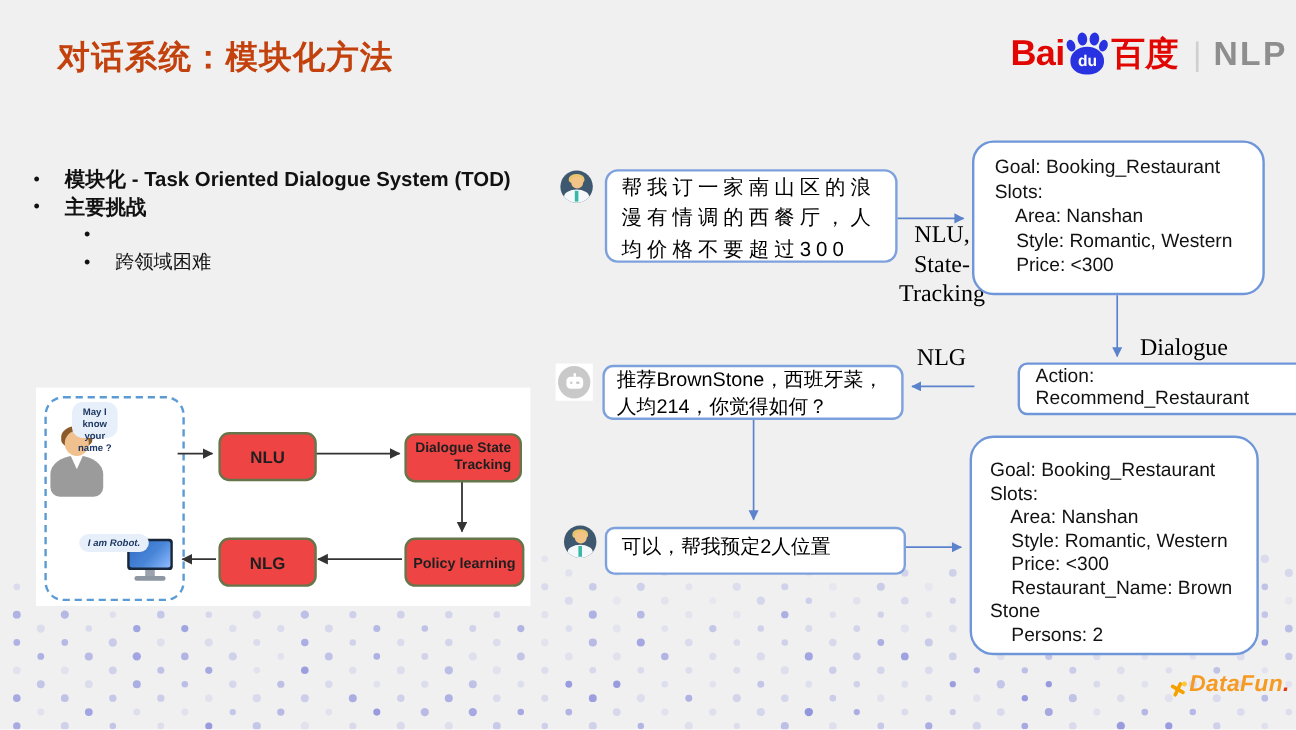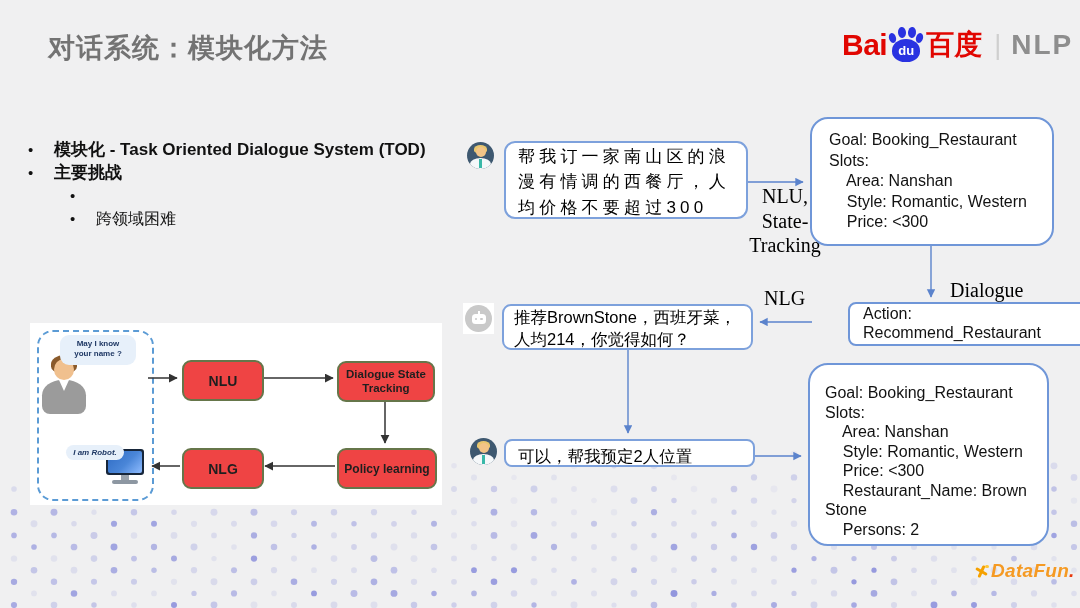--- a/index.html
+++ b/index.html
@@ -1,20 +1,20 @@
 <!DOCTYPE html>
 <html><head>
 <meta charset="utf-8">
 <style>
   html,body{margin:0;padding:0;}
   .slide{position:relative;width:1080px;height:608px;background:#f0f0f1;overflow:hidden;
          font-family:"Liberation Sans",sans-serif;}
 
   
-  .title{position:absolute;left:48px;top:30px;font-size:27px;font-weight:bold;color:#737373;letter-spacing:1px;z-index:3;}
+  .title{position:absolute;left:48px;top:30px;font-size:27px;font-weight:bold;color:#c2410c;letter-spacing:1px;z-index:3;}
   .brand{position:absolute;left:842px;top:26px;display:flex;align-items:center;z-index:3;}
   .brand-bai{color:#E10601;font-size:30px;font-weight:bold;letter-spacing:-0.5px;}
   .paw{position:relative;width:36px;height:38px;margin:0 0 0 1px;}
   .toe{position:absolute;background:#2932E1;border-radius:50%;}
   .toe1{left:1px;top:7px;width:7px;height:10px;transform:rotate(-18deg);}
   .toe2{left:10px;top:1px;width:8px;height:11px;transform:rotate(-6deg);}
   .toe3{left:20px;top:1px;width:8px;height:11px;transform:rotate(6deg);}
   .toe4{left:28px;top:7px;width:7px;height:10px;transform:rotate(18deg);}
   .palm{position:absolute;left:4px;top:13px;width:28px;height:23px;background:#2932E1;
         border-radius:50% 50% 46% 46%;color:#fff;font-size:13px;font-weight:bold;
@@ -30,39 +30,39 @@
   .btext-main{font-size:17px;font-weight:bold;line-height:23px;}
   .sub{padding-left:42px;}
   .btext-sub{font-size:16px;line-height:24px;font-weight:normal;}
 
   
   .panel{position:absolute;left:30px;top:323px;width:412px;height:182px;background:#ffffff;z-index:2;}
   .dashed-zone{position:absolute;left:7px;top:7px;width:113px;height:167px;
                border:2px dashed #5B9BD5;border-radius:16px;}
   .pbubble{position:absolute;background:#E7F0FA;border-radius:9px;color:#1F3864;
            font-size:8px;font-weight:bold;text-align:center;white-space:pre-line;z-index:2;}
-  .pb1{left:30px;top:12px;width:76px;height:26px;line-height:10px;padding-top:4px;}
+  .pb1{left:30px;top:12px;width:38px;height:26px;line-height:10px;padding-top:4px;}
   .pb2{left:36px;top:122px;width:58px;height:15px;line-height:15px;font-style:italic;}
   .person{position:absolute;left:12px;top:32px;width:46px;height:60px;}
   .p-hair{position:absolute;left:9px;top:0;width:26px;height:18px;background:#8A5A2B;border-radius:55% 55% 40% 40%;}
   .p-face{position:absolute;left:12px;top:4px;width:20px;height:21px;background:#F0C08E;border-radius:50%;}
   .p-body{position:absolute;left:0;top:25px;width:44px;height:34px;background:#9B9B9B;border-radius:45% 45% 8px 8px;}
   .p-collar{position:absolute;left:17px;top:25px;width:10px;height:11px;background:#fff;
             clip-path:polygon(0 0,100% 0,50% 100%);}
   .computer{position:absolute;left:72px;top:126px;width:46px;height:38px;}
   .monitor{position:absolute;left:4px;top:0;width:38px;height:26px;background:#17263A;border-radius:3px;}
   .screen{position:absolute;left:2px;top:2px;width:34px;height:22px;border-radius:2px;
           background:linear-gradient(135deg,#2E6BC4 0%,#4A86D8 55%,#8FBCFF 100%);}
   .stand{position:absolute;left:19px;top:26px;width:8px;height:6px;background:#9aa3ad;}
   .base{position:absolute;left:10px;top:31px;width:26px;height:4px;background:#8d97a2;border-radius:2px;}
   .gbox{position:absolute;background:#ef4444;border:2px solid #66764A;border-radius:9px;color:#1f1f1f;
         font-weight:bold;text-align:center;display:flex;align-items:center;justify-content:center;
         white-space:pre-line;z-index:2;}
   .g-nlu{left:152px;top:37px;width:78px;height:37px;font-size:14px;}
-  .g-dst{left:307px;top:38px;width:94px;height:37px;font-size:11.5px;line-height:13.5px;}
+  .g-dst{left:307px;top:38px;width:94px;height:37px;font-size:11.5px;line-height:13.5px;text-align:right;}
   .g-nlg{left:152px;top:125px;width:78px;height:37px;font-size:14px;}
   .g-policy{left:307px;top:125px;width:96px;height:37px;font-size:12px;}
   .panel-svg{position:absolute;left:0;top:0;z-index:1;}
 
   
   .flow-svg{position:absolute;left:0;top:0;z-index:2;}
   .avatar{position:absolute;width:27px;height:27px;border-radius:50%;background:#3E5870;overflow:hidden;z-index:3;}
   .av-hair{position:absolute;left:7px;top:3px;width:13px;height:8px;background:#E8C66E;border-radius:50% 50% 35% 35%;}
   .av-face{position:absolute;left:8.5px;top:5px;width:10px;height:10px;background:#F2C487;border-radius:50%;}
   .av-body{position:absolute;left:3px;top:16px;width:21px;height:12px;background:#F5F8FA;border-radius:50% 50% 0 0;}
@@ -72,37 +72,37 @@
   .bot-head{position:absolute;left:6.5px;top:9px;width:14px;height:10px;background:#fff;border-radius:3.5px;}
   .bot-eye{position:absolute;top:3.5px;width:2.6px;height:2.6px;background:#C9C9C9;border-radius:50%;}
   .bot-eye.l{left:3px;} .bot-eye.r{right:3px;}
   .bot-ant{position:absolute;left:12.5px;top:5.5px;width:2px;height:3px;background:#fff;}
 
   .cbubble{position:absolute;background:#fff;border:2px solid #7DA1DC;color:#000;z-index:3;box-sizing:border-box;}
   .cb1{left:504px;top:141px;width:244px;height:78px;border-radius:11px;font-size:17px;
        letter-spacing:4.2px;line-height:25.4px;padding:1px 0 0 12px;white-space:pre-line;}
   .cb2{left:502px;top:304px;width:251px;height:46px;border-radius:9px;font-size:16.5px;
        line-height:21.5px;padding:1px 0 0 10px;white-space:pre-line;}
-  .cb3{left:504px;top:439px;width:251px;height:28px;border-radius:8px;font-size:16.5px;
+  .cb3{left:504px;top:439px;width:251px;height:40px;border-radius:8px;font-size:16.5px;
        line-height:31px;padding:0 0 0 12px;}
 
   .sbox{position:absolute;background:#fff;border:2px solid #6F96D8;color:#121212;font-size:16px;
         white-space:pre;z-index:3;box-sizing:border-box;}
   .sb1{left:810px;top:117px;width:244px;height:129px;border-radius:18px;line-height:20.5px;padding:11px 0 0 17px;}
   .sb-act{left:812px;top:302px;width:248px;height:44px;border-radius:8px;line-height:18.5px;padding:1px 0 0 13px;margin-left:36px;}
   .sb2{left:808px;top:363px;width:241px;height:183px;border-radius:20px;line-height:19.5px;padding:18px 0 0 15px;}
 
   .serif-label{position:absolute;font-family:"Liberation Serif",serif;color:#000;white-space:pre-line;z-index:2;}
   .lab-nlu{left:737px;top:184px;width:96px;font-size:20px;line-height:24.5px;text-align:center;}
   .lab-dm{left:950px;top:249px;font-size:20px;line-height:27px;margin-top:28px;}
   .lab-nlg{left:764px;top:287px;font-size:20px;}
 
   
   .dots-svg{position:absolute;left:0;top:0;z-index:1;}
-  .datafun{position:absolute;left:974px;top:560px;display:flex;align-items:center;z-index:3;}
+  .datafun{position:absolute;left:974px;top:560px;display:flex;align-items:flex-end;z-index:3;}
   .df-sparkle{position:relative;width:15px;height:15px;margin-right:2px;}
   .df-sparkle .bar1,.df-sparkle .bar2{position:absolute;left:1px;top:6px;width:13px;height:3px;
       background:#F5A100;border-radius:2px;}
   .bar1{transform:rotate(30deg);} .bar2{transform:rotate(115deg);}
   .df-sparkle .sdot{position:absolute;left:11px;top:1px;width:3.5px;height:3.5px;background:#FFC838;border-radius:50%;}
   .df-text{font-size:19px;font-weight:bold;font-style:italic;color:#F59A23;letter-spacing:0.3px;}
   .df-dot{color:#E8380D;}
 </style>
 </head>
 <body>

